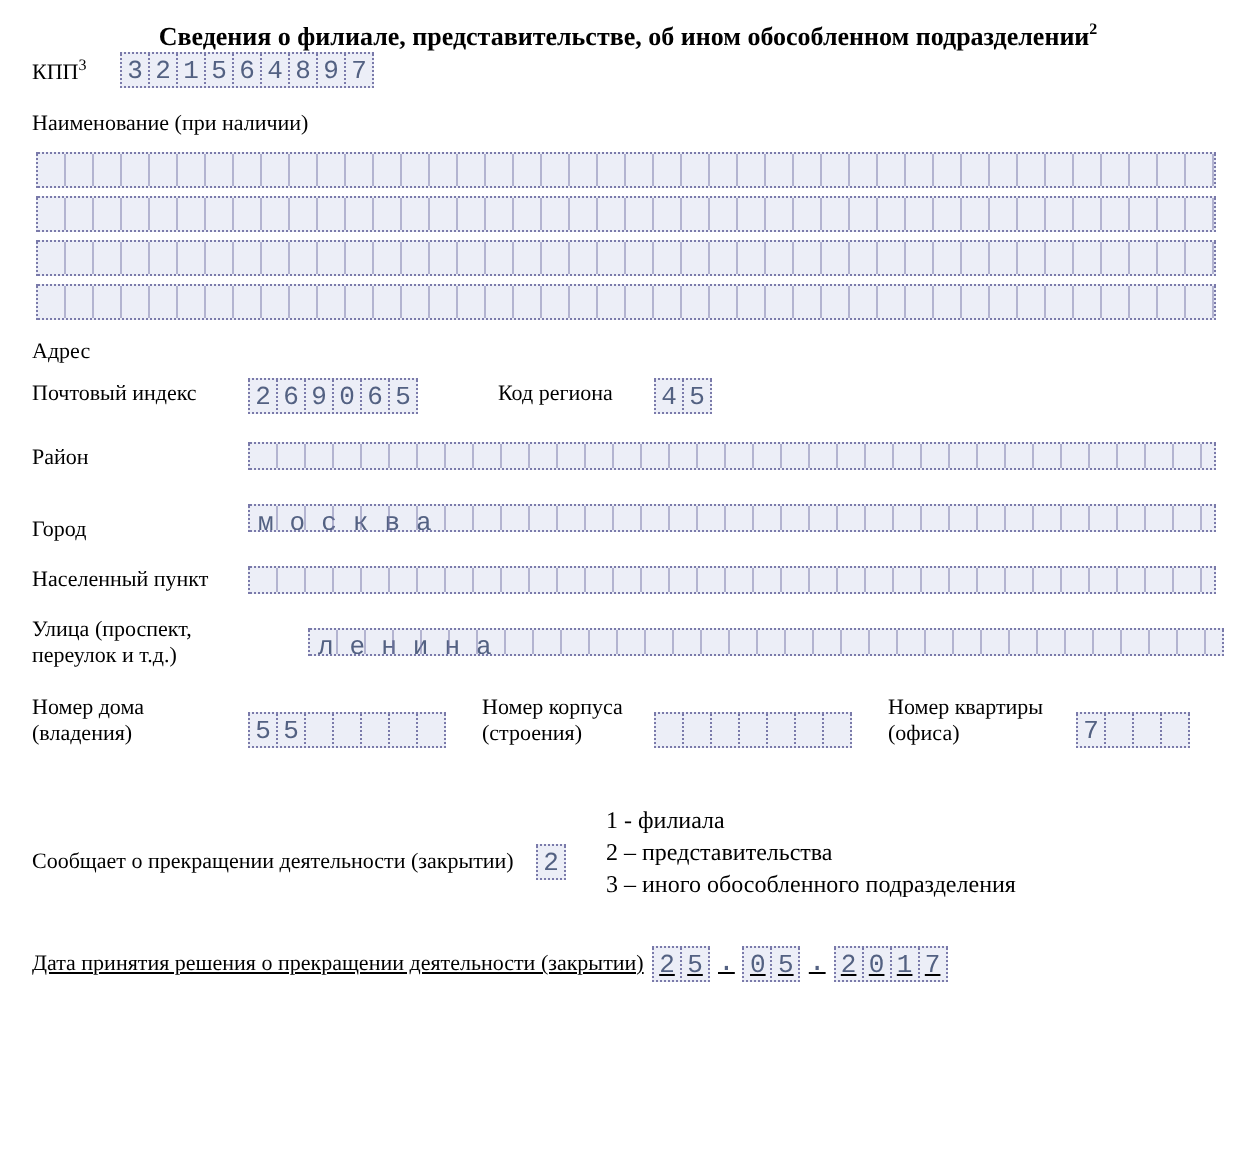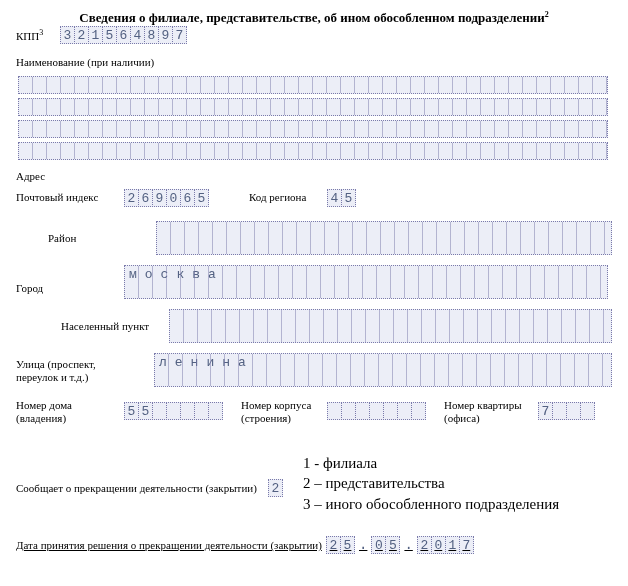--- a/index.html
+++ b/index.html
@@ -53,51 +53,51 @@
   }
   .long-row::before {
     content: "";
     position: absolute;
     top: 0; bottom: 0; left: 0; right: 0;
     background-image: repeating-linear-gradient(to right, transparent 0, transparent 13px, rgba(122,122,170,0.5) 13px, rgba(122,122,170,0.5) 14px);
     pointer-events: none;
   }
   .name-block { margin-bottom: 6px; }
   .section-gap { height: 4px; }
-  .three-col { display: flex; align-items: center; }
+  .three-col { display: flex; align-items: flex-end; }
   .dot {
     font-family: "Courier New", monospace;
     font-size: 14px;
     color: #536182;
     padding: 0 4px;
     line-height: 18px;
   }
   .wide-field {
     flex: 1;
-    height: 34px;
+    height: 14px;
     border: 1px dotted #7a7aaa;
     background: #eceef7;
     font-family: "Courier New", monospace;
     font-size: 13px;
     color: #536182;
     padding-left: 4px;
     line-height: 17px;
     letter-spacing: 8px;
     overflow: hidden;
     white-space: nowrap;
     position: relative;
   }
   .wide-field::before {
     content: "";
     position: absolute;
     top: 0; bottom: 0; left: 0; right: 0;
     background-image: repeating-linear-gradient(to right, transparent 0, transparent 13px, rgba(122,122,170,0.5) 13px, rgba(122,122,170,0.5) 14px);
     pointer-events: none;
   }
-  .legend-lines { font-size: 15px; line-height: 1.35; }
+  .legend-lines { font-size: 12px; line-height: 1.35; }
 </style>
 </head>
 <body>
 
 <div class="title">
   <span>Сведения о филиале, представительстве, об ином обособленном подразделении</span><span class="sup">2</span>
 </div>
 
 <div class="row">
   <div class="label" style="width:44px;">
@@ -139,30 +139,30 @@
   <div class="label" style="width:78px; margin-left:40px;">Код региона</div>
   <div class="cells">
       <div class="cell">4</div>
       <div class="cell">5</div>
     </div>
 </div>
 
 <div class="section-gap"></div>
 
 <div class="row" style="align-items:center;">
-  <div class="label" style="width:108px;margin-left:32px;">Район</div>
+  <div class="label" style="width:108px;">Район</div>
   <div class="wide-field" style="max-width:484px;"></div>
 </div>
 
 <div class="row" style="align-items:center;">
   <div class="label" style="width:108px;margin-top:11px;">Город</div>
   <div class="wide-field" style="max-width:484px;">москва</div>
 </div>
 
-<div class="row" style="align-items:center;margin-left:45px;">
+<div class="row" style="align-items:center;">
   <div class="label" style="width:108px;">Населенный пункт</div>
   <div class="wide-field" style="max-width:484px;"></div>
 </div>
 
 <div class="row" style="align-items:center;gap:30px;">
   <div class="label" style="width:108px;">Улица (проспект, переулок и т.д.)</div>
   <div class="wide-field" style="max-width:484px;">ленина</div>
 </div>
 
 <div class="three-col" style="margin-bottom:10px;">

